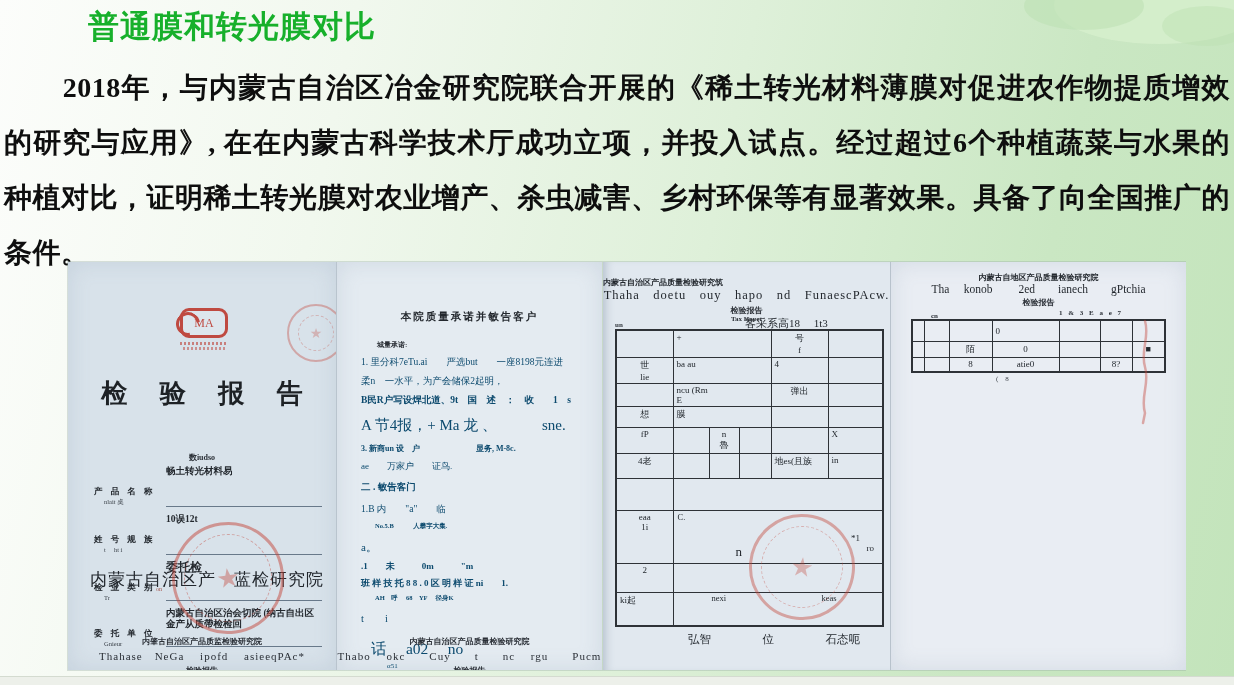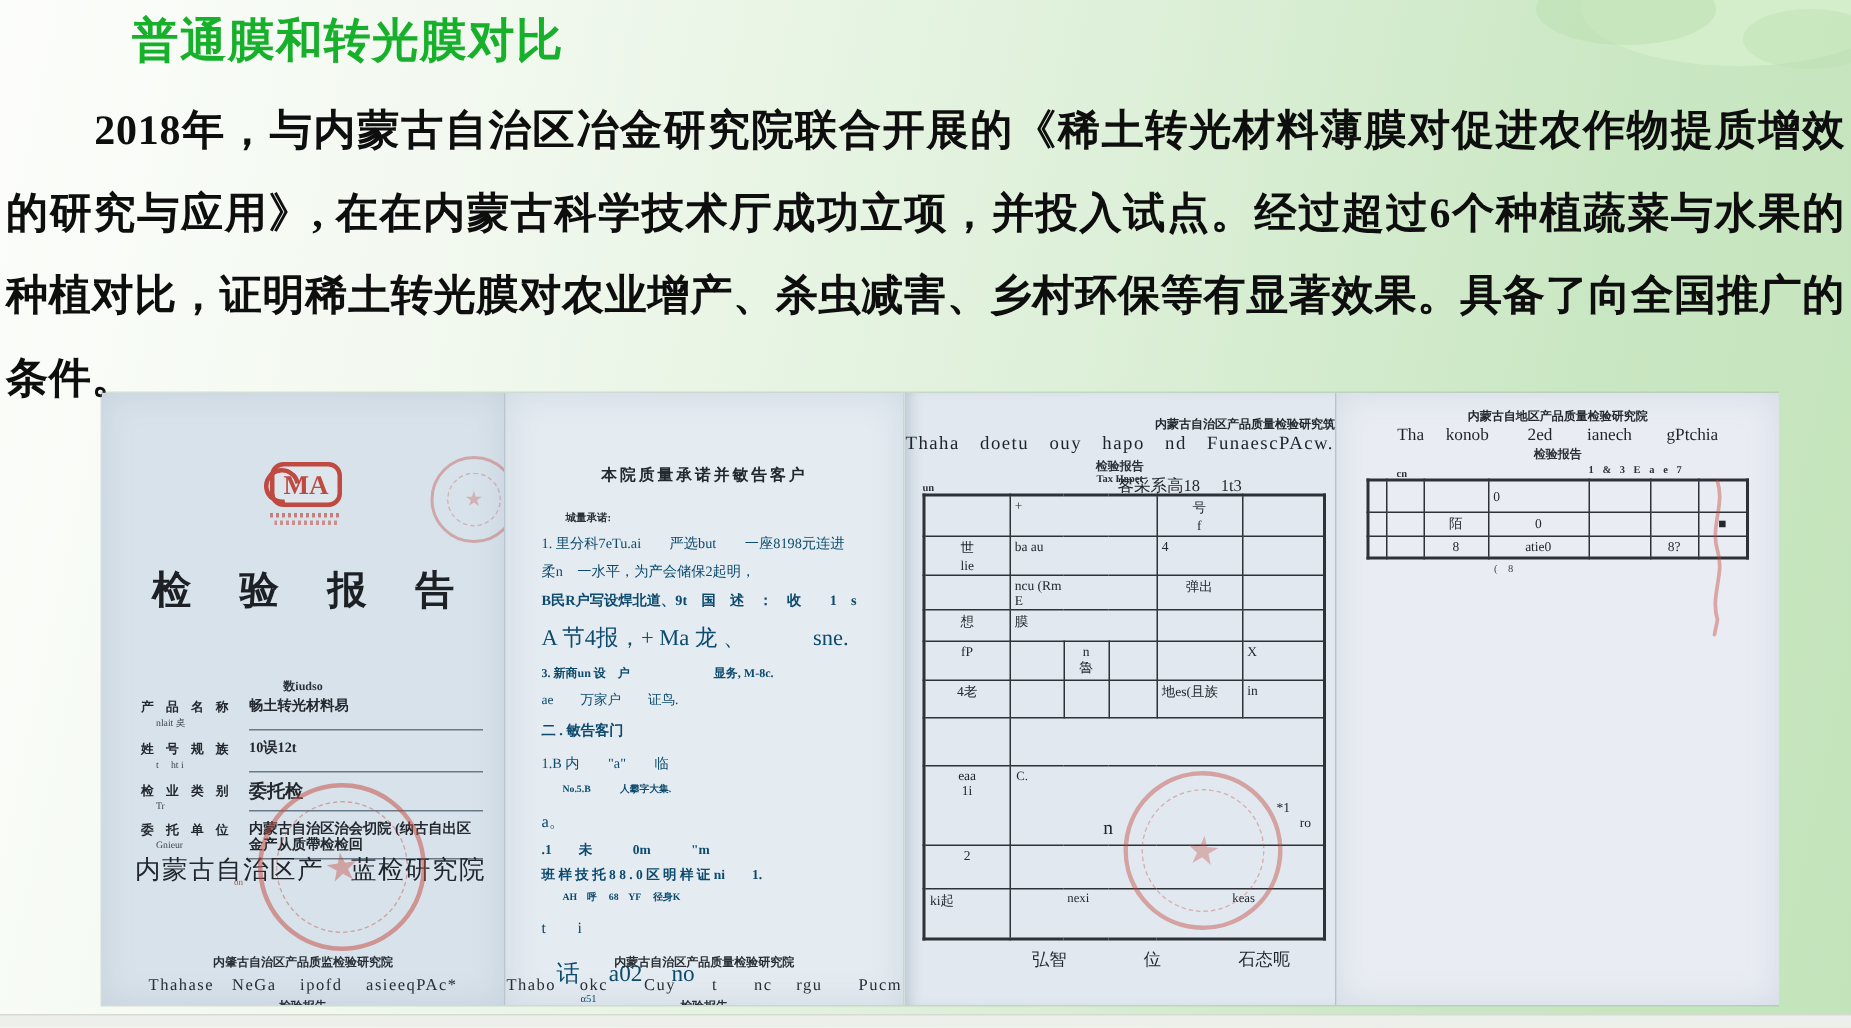--- a/index.html
+++ b/index.html
@@ -26,21 +26,21 @@
   .pageA{left:0;width:268px;background:#d8e2ea;}
   .pageB{left:268px;width:265px;background:#e4ebf1;border-left:1px solid #b9c4ce;}
   .pageC{left:0;width:287px;background:#e1e8ef;box-shadow:inset 8px 0 10px -6px rgba(90,110,135,.35);}
   .pageD{left:287px;width:295px;background:#e9edf3;border-left:1px solid #b8c2cc;}
   .doc-text{color:#2c3138;}
 
   
   .cma{position:absolute;left:108px;top:46px;width:56px;height:44px;text-align:center;}
   .cma-box{position:relative;margin:0 auto;width:42px;height:24px;border:3px solid #bf4a41;
            border-radius:9px;display:flex;align-items:center;justify-content:center;
-           color:#bf4a41;font-weight:bold;font-size:18px;background:rgba(255,255,255,.15);}
+           color:#bf4a41;font-weight:normal;font-size:12px;background:rgba(255,255,255,.15);}
   .cma-box::before{content:"";position:absolute;left:-7px;top:1px;width:18px;height:18px;
            border:3px solid #bf4a41;border-radius:50%;border-right-color:transparent;
            transform:rotate(35deg);}
   .cma-cap{height:3px;margin:4px auto 2px;width:48px;
            background:repeating-linear-gradient(90deg,rgba(191,74,65,.65) 0 2px,transparent 2px 4px);}
   .cma-cap2{height:3px;margin:0 auto;width:42px;
            background:repeating-linear-gradient(90deg,rgba(191,74,65,.55) 0 2px,transparent 2px 4px);}
 
   
   .stamp{position:absolute;border-radius:50%;border:3px solid rgba(196,70,58,.5);}
@@ -53,21 +53,21 @@
   .stamp-c{left:146px;top:252px;width:100px;height:100px;transform:rotate(6deg);opacity:.85;}
 
   
   .d1-title{position:absolute;left:0;width:100%;top:114px;text-align:center;font-size:26px;
             font-weight:bold;letter-spacing:13px;text-indent:13px;color:#1d2125;}
   .d1-sub{position:absolute;left:0;width:100%;top:152px;text-align:center;font-size:12.5px;
           letter-spacing:3px;color:#2a2f36;}
   .d1-no{position:absolute;left:0;width:100%;top:190px;text-align:center;font-size:8px;font-weight:bold;}
   .fields{position:absolute;left:26px;right:14px;top:204px;}
   .f-row{display:flex;margin-bottom:7px;}
-  .f-labelwrap{width:72px;flex:none;}
+  .f-labelwrap{width:72px;flex:none;margin-top:20px;}
   .f-label{font-size:8.5px;font-weight:bold;letter-spacing:3px;color:#23282e;}
   .f-sub{font-size:6.5px;color:#3a4younger048;padding-left:10px;color:#3c434b;}
   .f-value{flex:1;font-size:9.5px;font-weight:bold;border-bottom:1px solid #68798a;
            padding-bottom:2px;color:#23282e;line-height:11px;}
   .f-value.big{font-size:12px;}
   .d1-org{position:absolute;left:22px;top:306px;font-size:17px;font-weight:normal;letter-spacing:1px;color:#21262c;}
   .d1-orgsub{position:absolute;left:88px;top:324px;font-size:6px;color:#a3554d;}
   .foot{position:absolute;left:0;width:100%;top:374px;text-align:center;color:#2a2f36;}
   .foot-cn{font-size:8px;font-weight:bold;}
   .foot-latin{font-size:11px;letter-spacing:1px;margin-top:2px;}
@@ -85,21 +85,21 @@
   .s8b{font-size:8px;font-weight:bold;margin-bottom:6px;}
   .s9{font-size:9px;margin-bottom:8px;}
   .s65{font-size:6.5px;font-weight:bold;margin-bottom:9px;padding-left:14px;}
   .s11{font-size:11px;margin-bottom:5px;}
   .s9b2{font-size:9px;font-weight:bold;margin-bottom:4px;}
   .s105{font-size:10.5px;margin-bottom:13px;}
   .big2{font-size:15.5px;margin-bottom:2px;padding-left:10px;}
   .s7i{font-size:7px;padding-left:26px;}
 
   
-  .c-h1{position:absolute;left:0;width:100%;top:15px;text-align:right;font-size:8px;font-weight:bold;color:#23282e;}
+  .c-h1{position:absolute;left:0;width:100%;top:15px;text-align:left;font-size:8px;font-weight:bold;color:#23282e;}
   .c-h2{position:absolute;left:0;width:100%;top:25px;text-align:center;font-size:12.5px;letter-spacing:1px;color:#1f242a;}
   .c-h3{position:absolute;left:0;width:100%;top:43px;text-align:center;font-size:8px;font-weight:bold;}
   .c-h4{position:absolute;left:0;width:100%;top:53px;text-align:center;font-size:7px;font-weight:bold;}
   .c-un{position:absolute;left:12px;top:59px;font-size:7px;font-weight:bold;color:#30363d;}
   .c-corner{position:absolute;left:142px;top:54px;font-size:11px;color:#1f242a;}
   table.t3{position:absolute;left:12px;top:67px;border-collapse:collapse;table-layout:fixed;width:267px;}
   table.t3 td{border:1px solid #2e3237;font-size:9px;color:#23282e;padding:1px 3px;
               vertical-align:top;white-space:pre-line;overflow:hidden;}
   table.t3{border:2px solid #2e3237;}
   td.ctr{text-align:center;}

